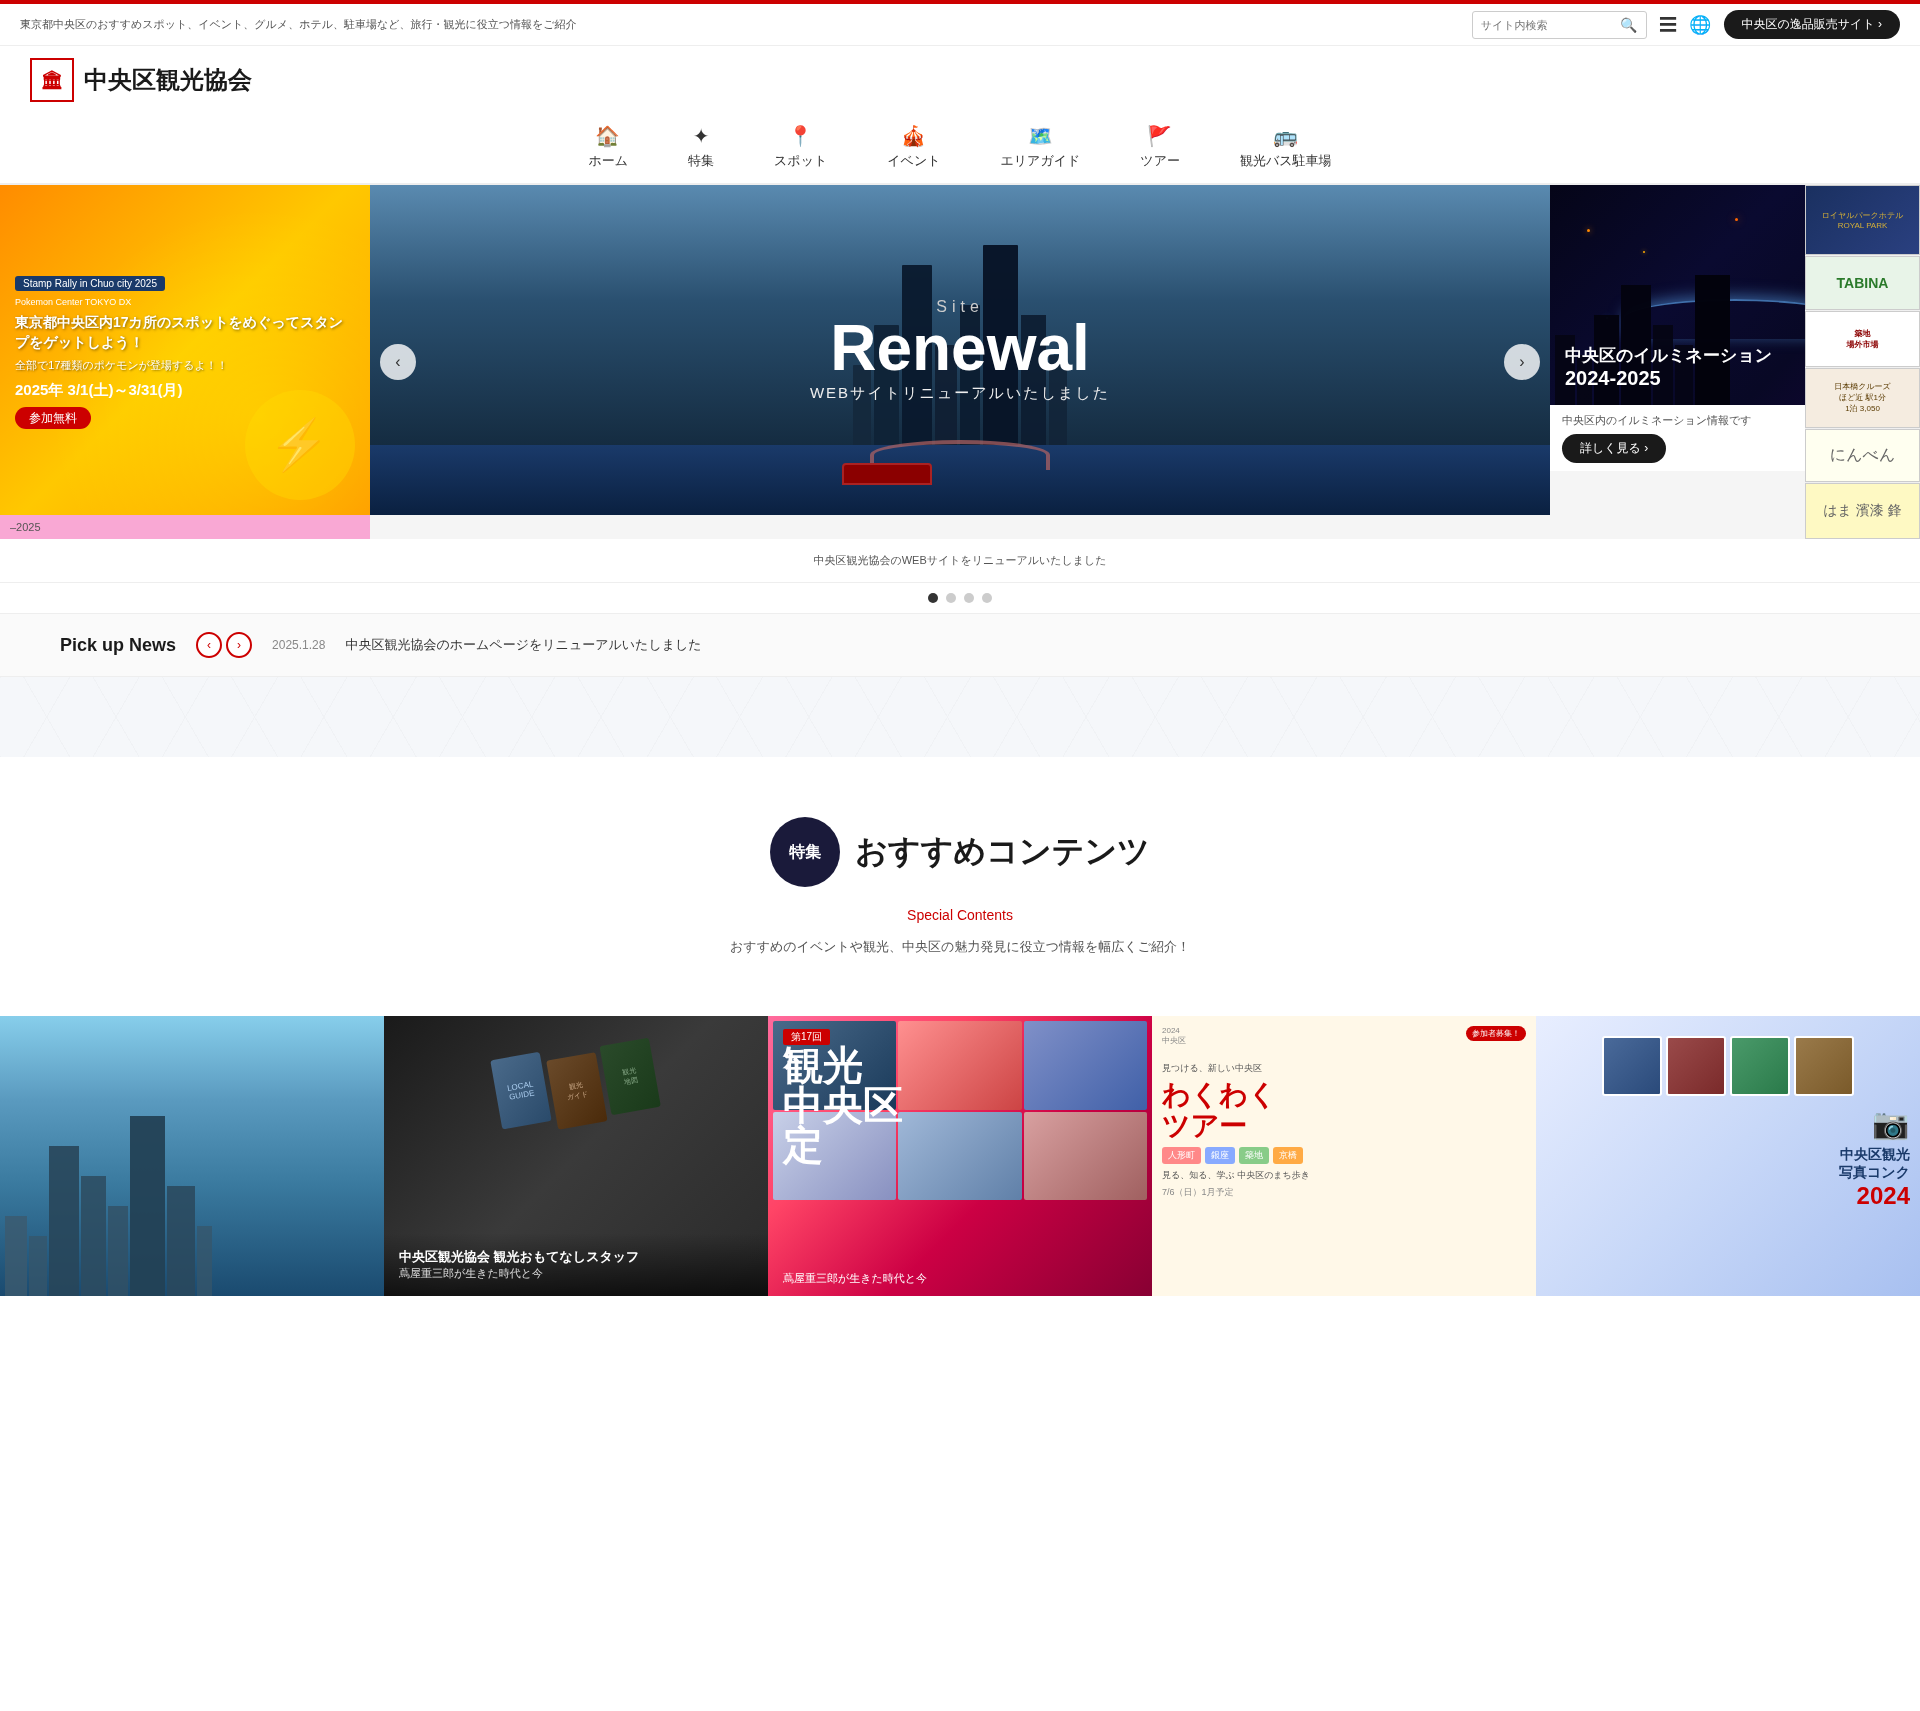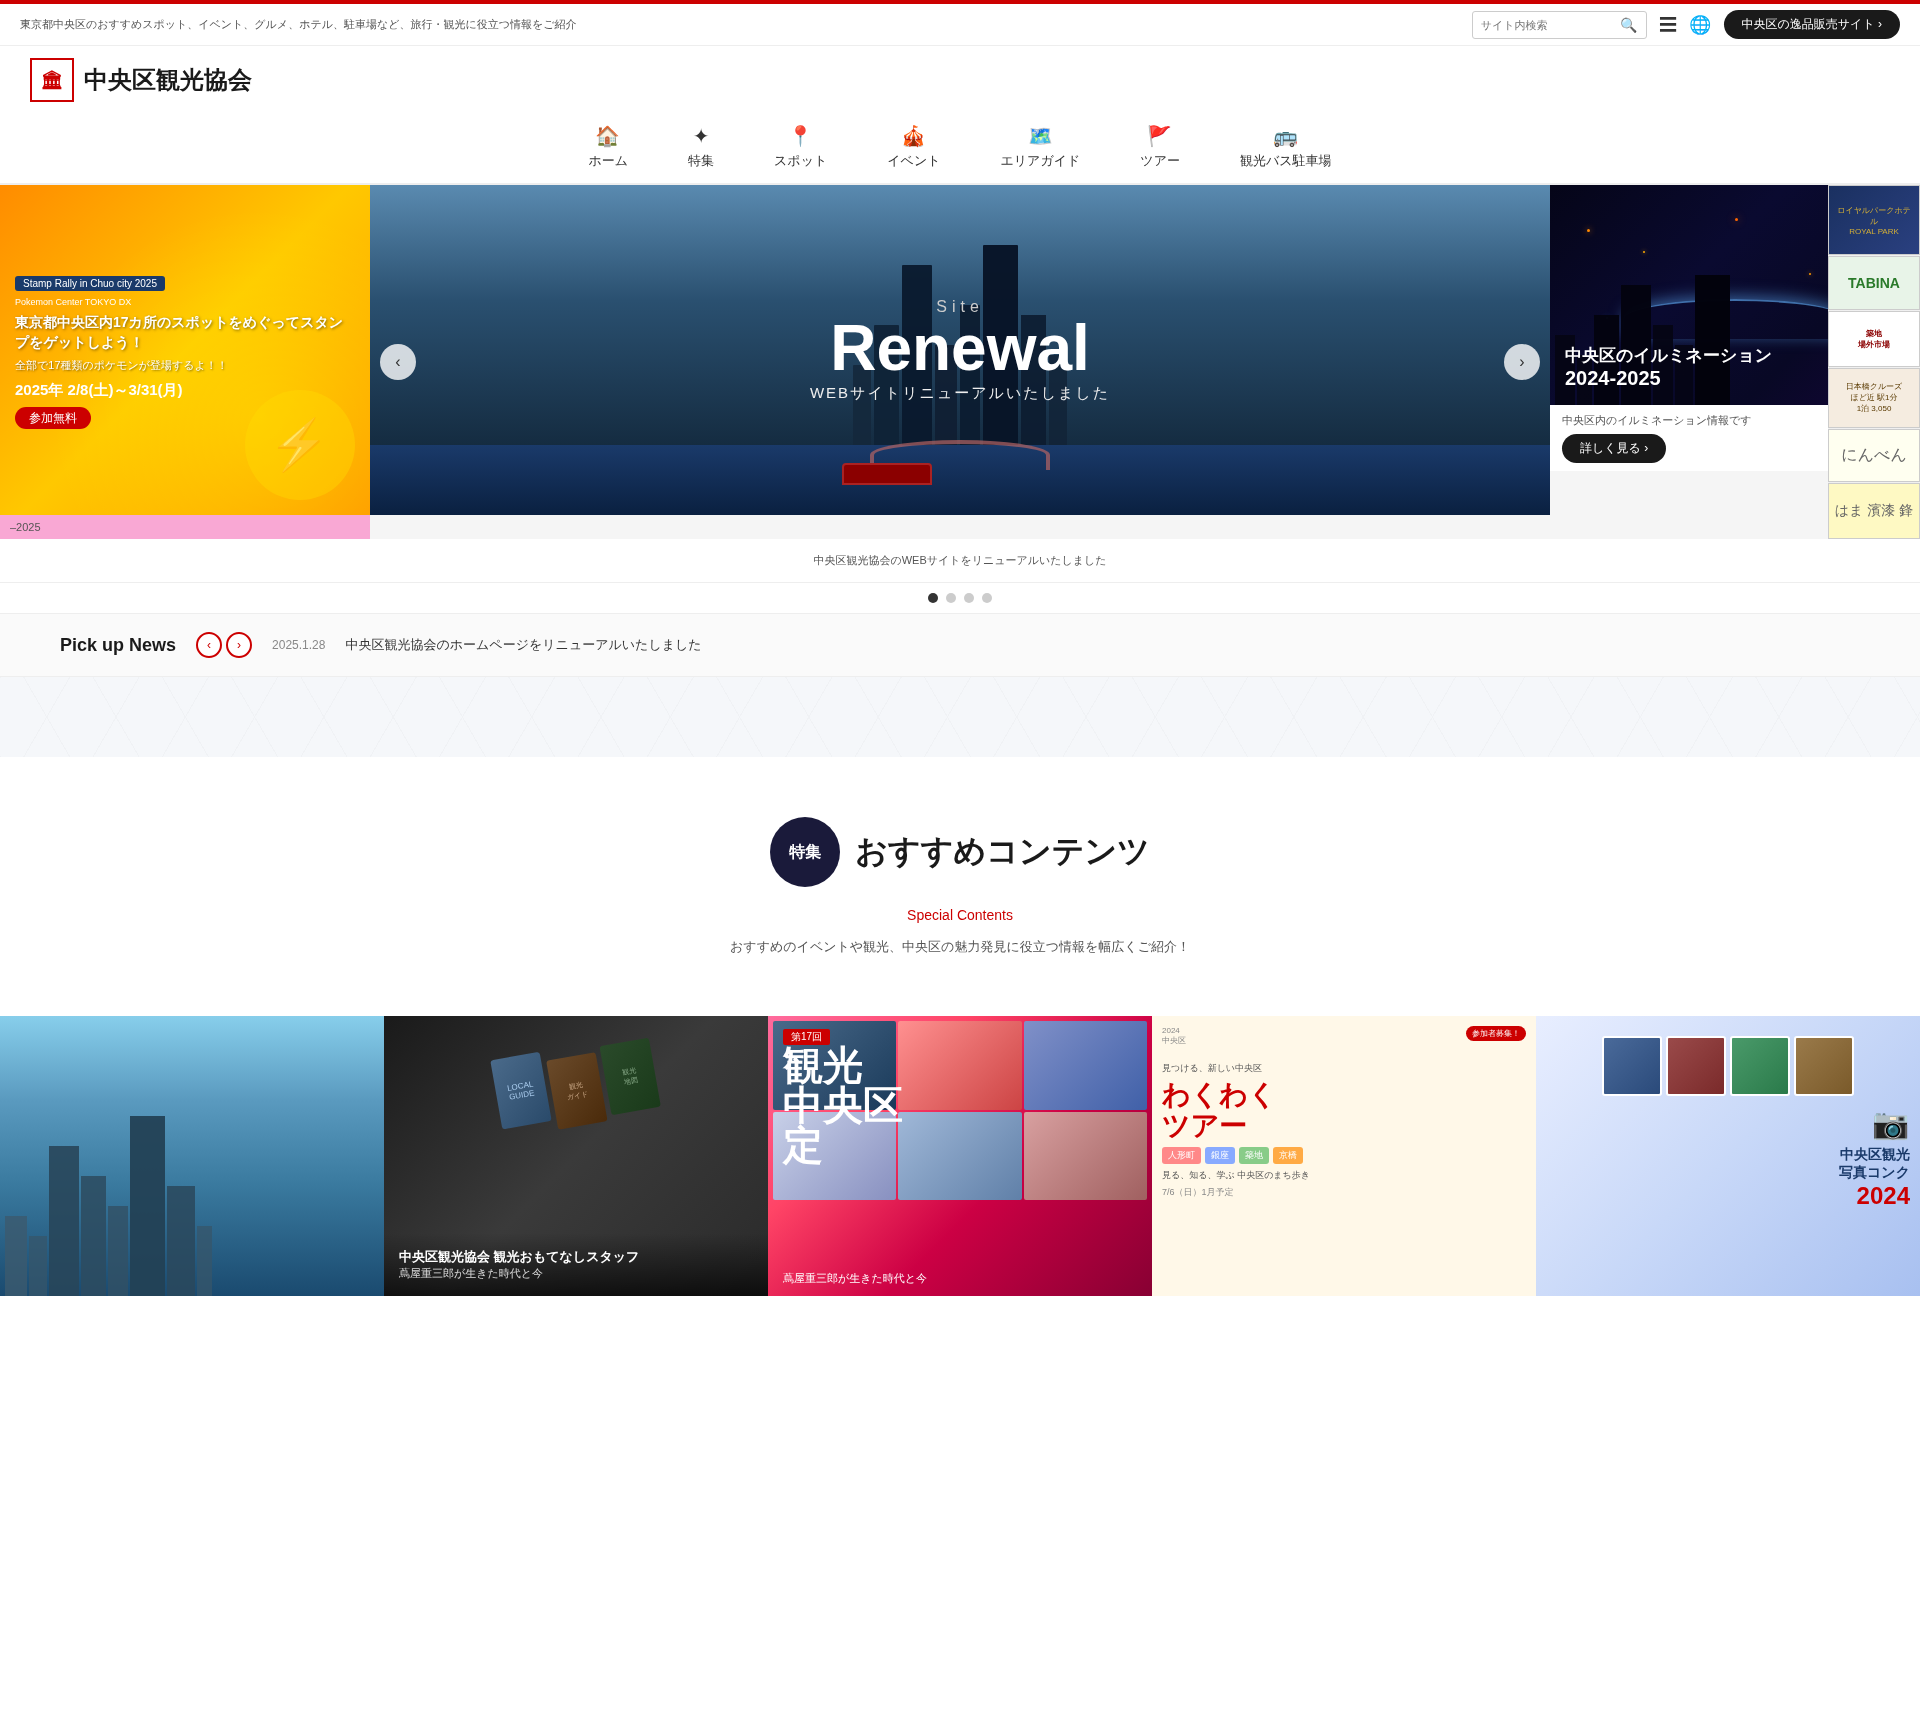--- a/index.html
+++ b/index.html
@@ -488,21 +488,21 @@
     <div class="slider-left">
       <div class="slider-left-img">
 
         <div style="position:absolute;top:0;left:0;right:0;bottom:0;background:linear-gradient(135deg,#ff8c00,#ffc800,#ff9900);"></div>
         <div style="position:absolute;top:0;left:0;right:0;bottom:0;opacity:0.3;background:radial-gradient(circle at 70% 70%, #ffff00, transparent 60%);"></div>
         <div class="pokemon-banner" style="position:relative;z-index:2;width:100%;">
           <div style="font-size:10px;color:#fff;background:#1a3a6a;display:inline-block;padding:2px 8px;border-radius:3px;margin-bottom:6px;">Stamp Rally in Chuo city 2025</div>
           <div style="font-size:9px;color:#fff;margin-bottom:6px;">Pokemon Center TOKYO DX</div>
           <h2 style="font-size:14px;font-weight:bold;color:#fff;line-height:1.4;margin-bottom:6px;text-shadow:1px 1px 3px rgba(0,0,0,0.5);">東京都中央区内17カ所のスポットをめぐってスタンプをゲットしよう！</h2>
           <p style="font-size:11px;color:#fff;margin-bottom:8px;text-shadow:1px 1px 2px rgba(0,0,0,0.5);">全部で17種類のポケモンが登場するよ！！</p>
-          <p style="font-size:15px;font-weight:bold;color:#fff;margin-bottom:8px;">2025年 2/8(土)～3/31(月)</p>
+          <p style="font-size:15px;font-weight:bold;color:#fff;margin-bottom:8px;">2025年 3/1(土)～3/31(月)</p>
           <span style="background:#cc0000;color:#fff;padding:4px 14px;border-radius:20px;font-size:12px;">参加無料</span>
         </div>
 
         <div style="position:absolute;right:15px;bottom:15px;width:110px;height:110px;background:rgba(255,220,0,0.4);border-radius:50%;display:flex;align-items:center;justify-content:center;font-size:50px;">⚡</div>
       </div>
       <div style="padding:6px 10px;font-size:11px;color:#555;background:#f9a8d4;">–2025</div>
     </div>
 
     <div class="slider-center">
       <div class="slider-center-img">
@@ -569,21 +569,21 @@
           <h3>中央区のイルミネーション</h3>
           <p style="font-size:20px;font-weight:bold;">2024-2025</p>
         </div>
       </div>
       <div style="padding:8px 12px;background:#fff;">
         <p style="font-size:11px;color:#555;">中央区内のイルミネーション情報です</p>
         <button class="more-btn">詳しく見る</button>
       </div>
     </div>
 
-    <div style="position:absolute;right:0;top:0;width:92px;background:#f0f0f0;display:flex;flex-direction:column;gap:1px;z-index:10;height:100%;">
+    <div style="position:absolute;right:0;top:0;width:115px;background:#f0f0f0;display:flex;flex-direction:column;gap:1px;z-index:10;height:100%;">
       <div class="ad-item royal" style="background:linear-gradient(135deg,#1a3060,#2a4080);color:#d4af37;min-height:70px;font-size:8px;padding:5px;text-align:center;">
         <div>ロイヤルパークホテル<br>ROYAL PARK</div>
       </div>
       <div class="ad-item tabina" style="background:#e8f4e8;min-height:50px;display:flex;align-items:center;justify-content:center;">
         <span style="color:#2a7a2a;font-weight:bold;font-size:14px;">TABINA</span>
       </div>
       <div class="ad-item michi" style="background:#fff;min-height:50px;font-size:8px;padding:4px;">
         <div style="color:#8b0000;font-weight:bold;">築地<br>場外市場</div>
       </div>
       <div class="ad-item nihon" style="background:#f5ece0;min-height:60px;font-size:8px;padding:4px;">

